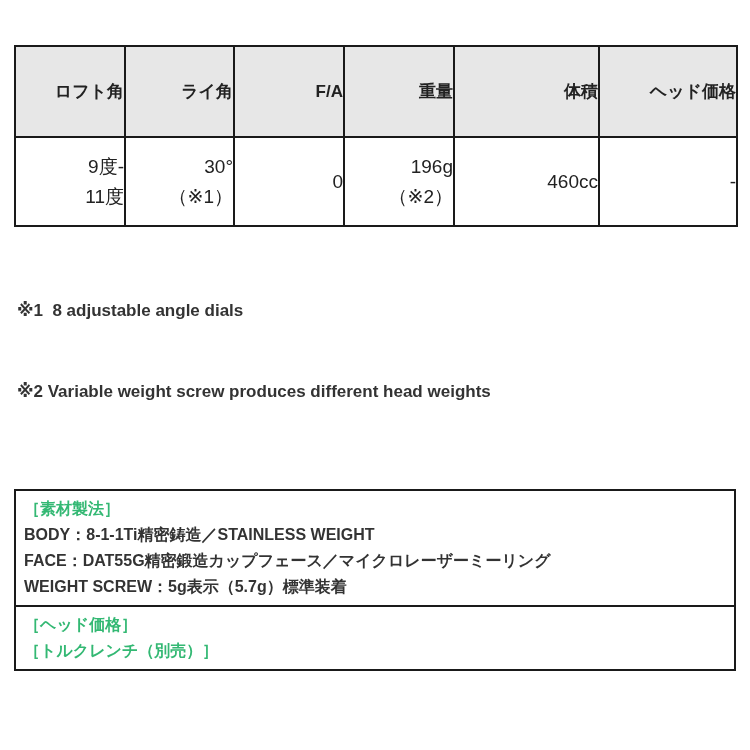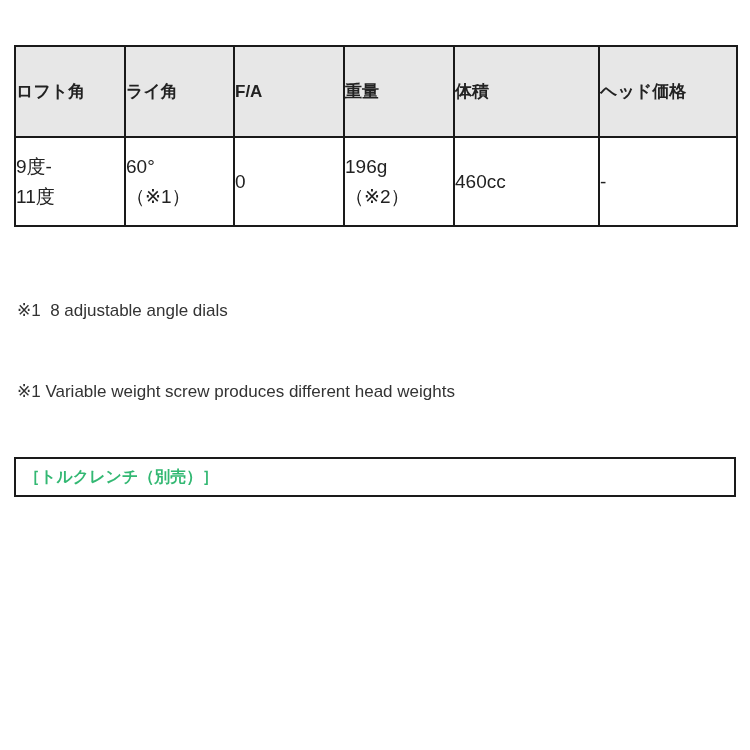--- a/index.html
+++ b/index.html
@@ -15,21 +15,21 @@
 
   
   table.spec {
     border-collapse: collapse;
     table-layout: fixed;
     margin: 45px 0 0 14px;
     width: 722px;
   }
   table.spec th, table.spec td {
     border: 2px solid #1a1a1a;
-    text-align: left;
+    text-align: right;
     vertical-align: middle;
     padding: 0;
   }
   table.spec th {
     background: #e7e7e7;
     height: 91px;
     font-size: 17px;
     font-weight: 700;
     color: #222222;
   }
@@ -44,21 +44,21 @@
     flex-direction: column;
     justify-content: center;
     height: 85px;
     line-height: 30px;
   }
 
   
   .notes {
     margin: 16px 0 0 17px;
     font-size: 17px;
-    font-weight: 400;
+    font-weight: 700;
     line-height: 27px;
     color: #333333;
     white-space: pre-wrap;
   }
 
   
   .box {
     margin: 0 14px;
     border: 2px solid #1a1a1a;
     padding: 5px 8px;
@@ -99,21 +99,21 @@
     <tbody>
       <tr>
         <td>
           <div class="cell">
               <div>9度-</div>
               <div>11度</div>
             </div>
         </td>
         <td>
           <div class="cell">
-              <div>60°</div>
+              <div>30°</div>
               <div>（※1）</div>
             </div>
         </td>
         <td>
           <div class="cell">
               <div>0</div>
               <div></div>
             </div>
         </td>
         <td>
@@ -133,22 +133,29 @@
               <div>-</div>
               <div></div>
             </div>
         </td>
       </tr>
     </tbody>
   </table>
 
   <div class="notes">
     <div>※1  8 adjustable angle dials</div>
-    <div>※1 Variable weight screw produces different head weights</div>
+    <div>※2 Variable weight screw produces different head weights</div>
   </div>
 
+  <div class="box box-material">
+    <div class="green-label">［素材製法］</div>
+    <div>BODY：8-1-1Ti精密鋳造／STAINLESS WEIGHT</div>
+    <div>FACE：DAT55G精密鍛造カップフェース／マイクロレーザーミーリング</div>
+    <div>WEIGHT SCREW：5g表示（5.7g）標準装着</div>
+  </div>
 
   <div class="box box-price">
+    <div class="green-label">［ヘッド価格］</div>
     <div class="green-label">［トルクレンチ（別売）］</div>
 
   </div>
 
 </div>
 
 </body></html>

